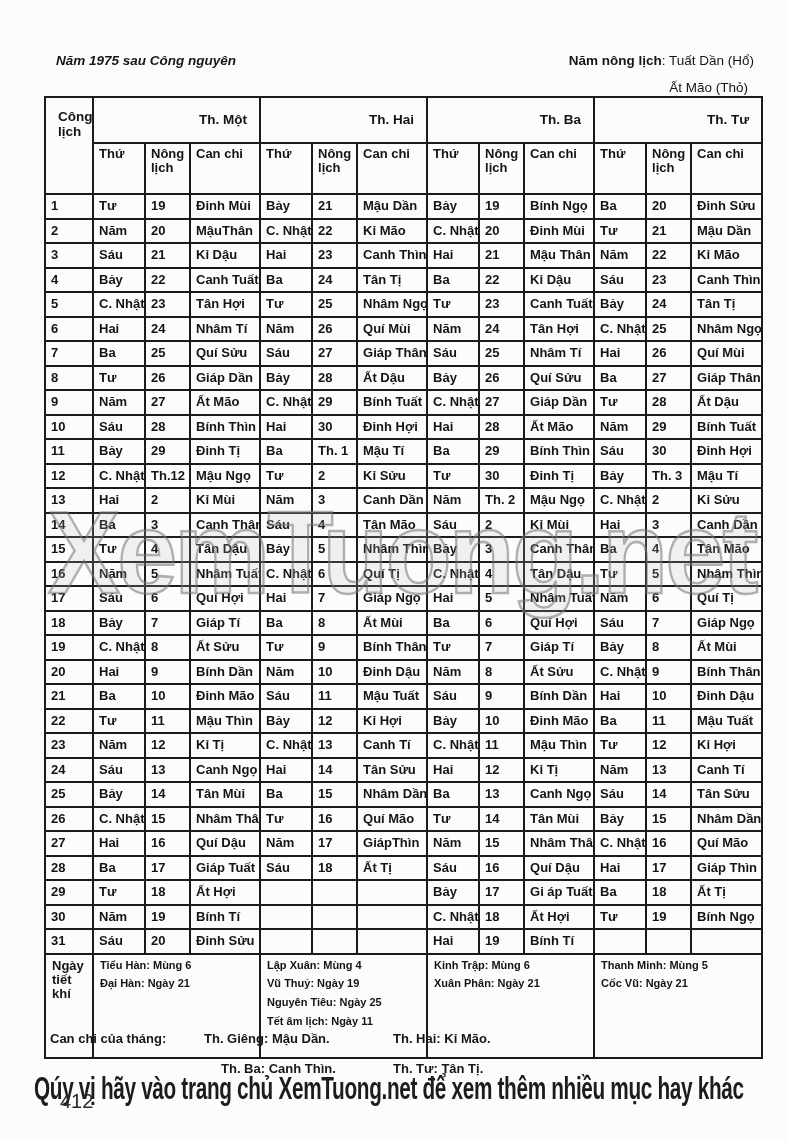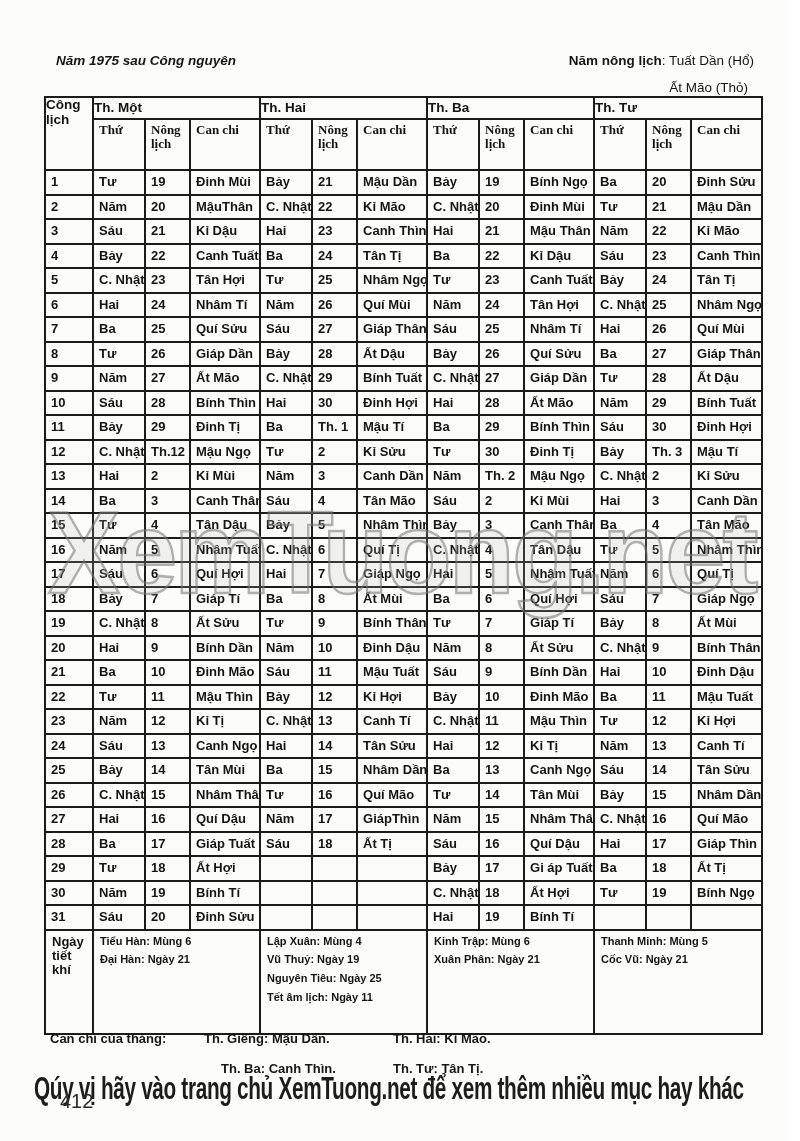--- a/index.html
+++ b/index.html
@@ -11,22 +11,22 @@
   .hdr-r1{position:absolute;right:34px;top:53px;font-size:13.5px;white-space:nowrap;}
   .hdr-r1 .lbl{font-weight:bold;}
   .hdr-r2{position:absolute;right:40px;top:80px;font-size:13.5px;}
 
   
   table.cal{position:absolute;left:44px;top:96px;width:718px;
             border-collapse:collapse;table-layout:fixed;}
   .cal th,.cal td{border:2px solid #1b1b1b;font-size:13px;font-weight:bold;color:#141414;
                   padding:0 2px 0 5px;line-height:1.08;white-space:nowrap;overflow:hidden;
                   text-align:left;vertical-align:middle;height:22.5px;}
-  .cal thead tr.months th{height:20px;text-align:left;padding:0;font-size:13.5px;}
-  .cal thead tr.subs th{height:46px;vertical-align:top;white-space:normal;padding-top:3px;font-family:Liberation Serif, serif;}
+  .cal thead tr.months th{height:20px;text-align:right;padding:12px;font-size:13.5px;}
+  .cal thead tr.subs th{height:46px;vertical-align:top;white-space:normal;padding-top:3px;}
   .cal th.corner{white-space:normal;vertical-align:top;padding-top:3px;font-size:13.5px;text-align:left;}
   .cal tr.tk td{height:92px;vertical-align:top;white-space:normal;padding:4px 4px 6px 6px;}
   .cal tr.tk td div{margin:1px 0 7px 0;font-size:11px;white-space:nowrap;}
 
   
   .fitem{position:absolute;font-size:13px;font-weight:bold;white-space:nowrap;}
   .f-label{left:50px;top:1031px;}
   .f-11{left:204px;top:1031px;}
   .f-12{left:393px;top:1031px;}
   .f-21{left:221px;top:1061px;}

